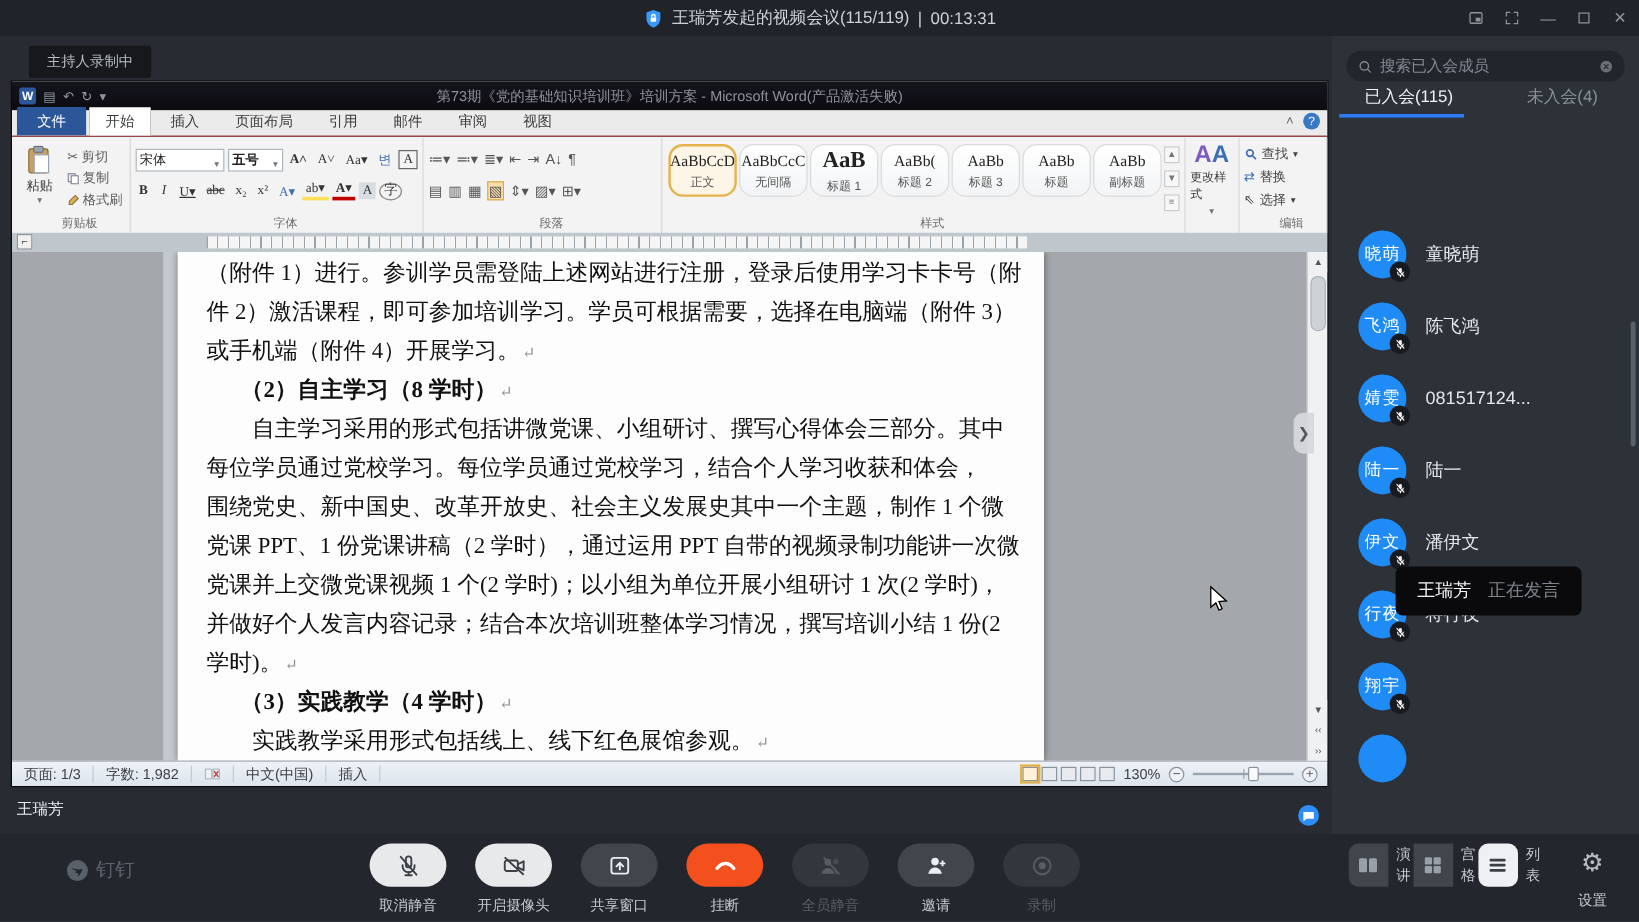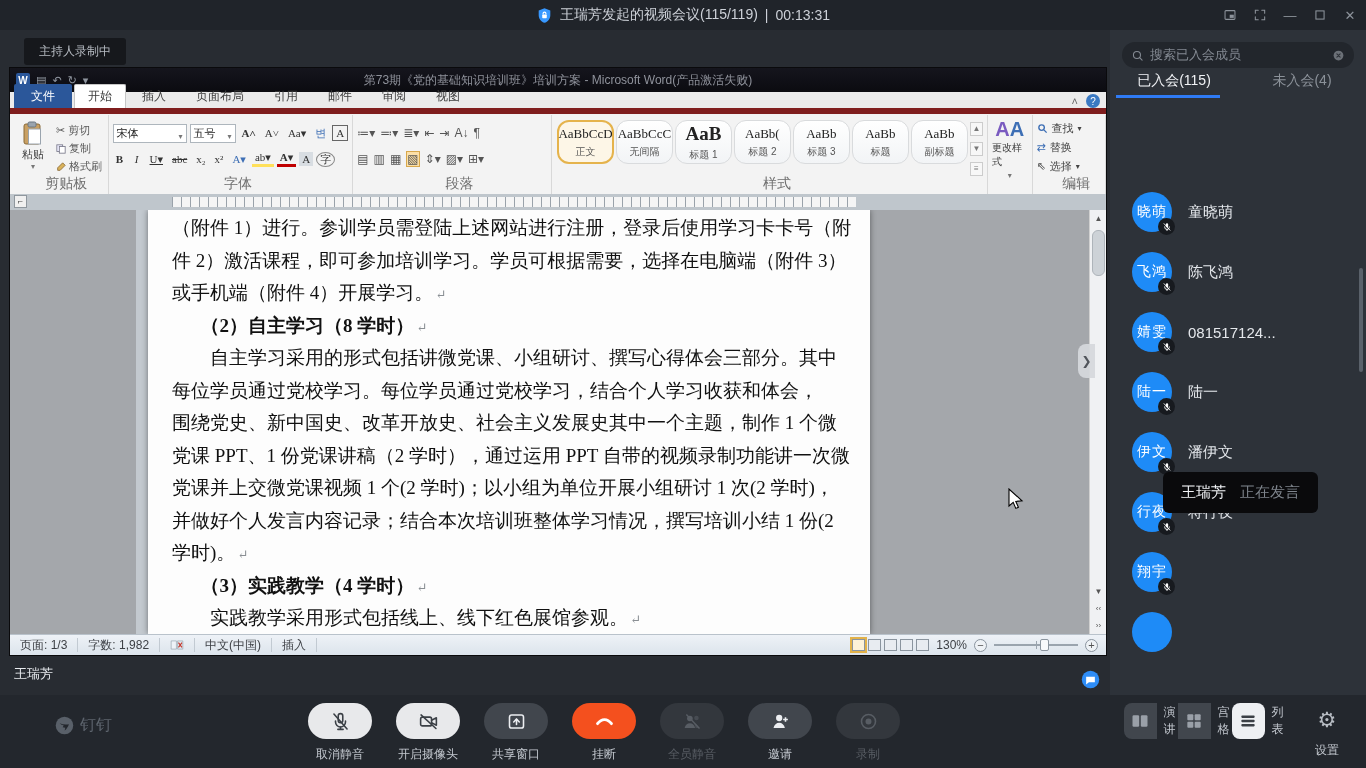--- a/index.html
+++ b/index.html
@@ -17,30 +17,30 @@
   .win-controls svg{width:14px;height:14px;}
 
   .rec-badge{left:24px;top:38px;background:#16181c;color:#b7bcc3;font-size:12px;padding:5px 15px;border-radius:3px;}
 
   
   .word{left:10px;top:68px;width:1096px;height:587px;background:#f2f2f2;box-shadow:0 0 0 1px #0a0a0c;}
   .word-titlebar{left:0;top:0;width:100%;height:24px;background:linear-gradient(#15151d,#0b0b10);display:flex;align-items:center;}
   .qat{display:flex;align-items:center;gap:6px;padding-left:6px;color:#9096a0;font-size:11px;}
   .qat .wlogo{width:14px;height:14px;background:#2b579a;color:#fff;font-size:10px;font-weight:bold;display:flex;align-items:center;justify-content:center;border-radius:2px;}
   .word-title{position:absolute;left:0;right:0;text-align:center;color:#8f929b;font-size:12px;pointer-events:none;}
-  .tabrow{left:0;top:24px;width:100%;height:22px;background:#ebebeb;border-bottom:6px solid #7f1d1d;display:flex;align-items:flex-end;padding-left:4px;}
+  .tabrow{left:0;top:24px;width:100%;height:22px;background:#ebebeb;border-bottom:1px solid #7f1d1d;display:flex;align-items:flex-end;padding-left:4px;}
   .wtab{font-size:12px;color:#3c3c3c;padding:3px 13px;margin-right:2px;border:1px solid transparent;border-bottom:none;}
   .wtab.file{background:#2b579a;color:#fff;padding:3px 16px;border-radius:2px 2px 0 0;}
   .wtab.active{background:#ffffff;border-color:#c6c6c6;border-radius:2px 2px 0 0;}
   .tabrow-right{position:absolute;right:6px;top:26px;display:flex;gap:8px;align-items:center;font-size:11px;color:#666;}
   .help-q{width:14px;height:14px;border-radius:50%;background:#3a79c3;color:#fff;font-size:10px;display:flex;align-items:center;justify-content:center;}
 
   .ribbon{left:0;top:47px;width:100%;height:79px;background:#f3f3f3;display:flex;}
   .rgroup{position:relative;height:100%;border-right:1px solid #d8d8d8;padding:4px 4px 14px 4px;}
-  .rgroup .glabel{position:absolute;bottom:1px;left:0;right:0;text-align:center;font-size:14px;color:#6e6e6e;padding-left:15px;}
+  .rgroup .glabel{position:absolute;bottom:1px;left:0;right:0;text-align:center;font-size:10px;color:#6e6e6e;padding-left:15px;}
   .paste-btn{display:flex;flex-direction:column;align-items:center;width:38px;margin-top:2px;color:#3c3c3c;font-size:11px;}
   .clip-col{display:flex;flex-direction:column;gap:3px;font-size:11px;color:#5a5a5a;margin-left:4px;margin-top:4px;}
   .clip-col .mini{display:flex;align-items:center;gap:3px;}
   .fontgrp .row1,.fontgrp .row2{display:flex;align-items:center;gap:3px;height:24px;margin-top:2px;}
   .combo{background:#fff;border:1px solid #aeb6bd;font-size:11px;color:#222;padding:1px 3px;display:flex;align-items:flex-end;justify-content:space-between;}
   .fbtn{font-size:11px;color:#333;padding:1px 3px;min-width:14px;text-align:center;font-family:"Liberation Serif","DejaVu Serif",serif;}
   .fbtn.colA{border-bottom:3px solid #c00000;line-height:11px;}
   .fbtn.hl{border-bottom:3px solid #ffe05a;line-height:11px;}
   .fbtn.outA{color:#3e6fb5;}
   .pbtns{display:flex;align-items:center;gap:5px;height:24px;margin-top:2px;font-size:12px;color:#555;}
@@ -243,21 +243,21 @@
         </div>
         <div class="glabel">剪贴板</div>
       </div>
 
       <div class="rgroup fontgrp" style="width:246px;">
         <div class="row1">
           <div class="combo" style="width:74px;">
               <span>宋体</span>
               <span style="font-size:8px;color:#777;">▾</span>
             </div>
-          <div class="combo" style="width:46px;">
+          <div class="combo" style="width:46px;font-weight:bold;">
               <span>五号</span>
               <span style="font-size:8px;color:#777;">▾</span>
             </div>
           <span class="fbtn" style="font-weight:bold;">A˄</span>
           <span class="fbtn">A˅</span>
           <span class="fbtn">Aa▾</span>
           <span class="fbtn" style="color:#3e6fb5;">변</span>
           <span class="fbtn" style="border:1px solid #666;line-height:12px;">A</span>
         </div>
         <div class="row2">

